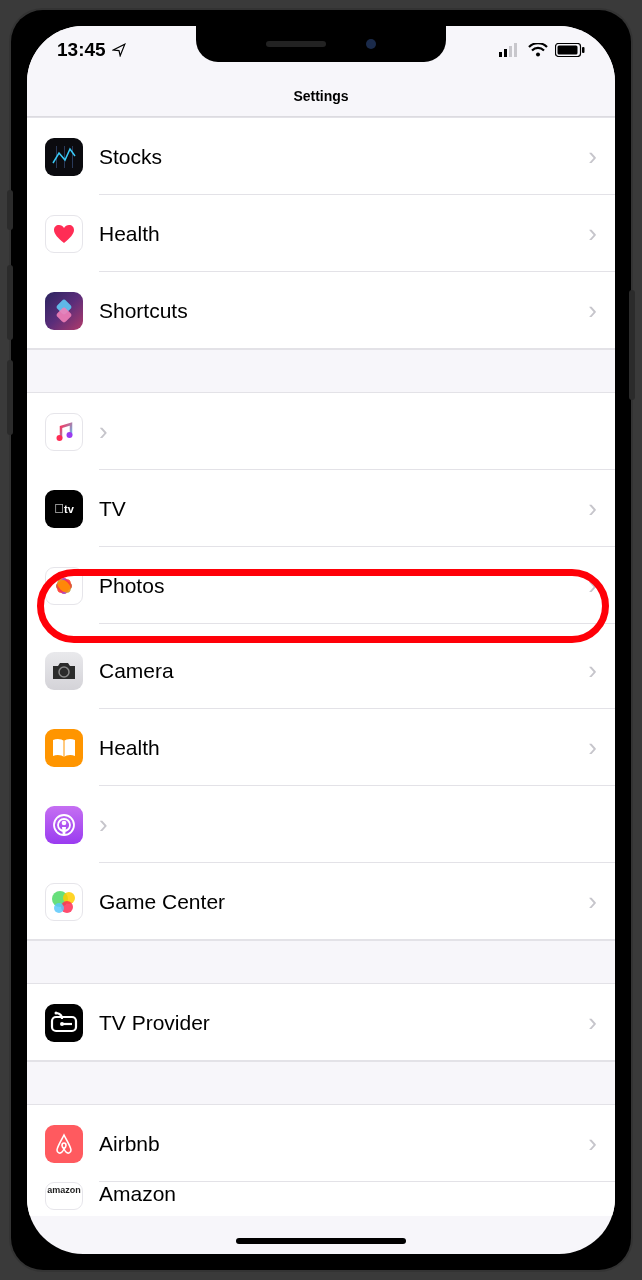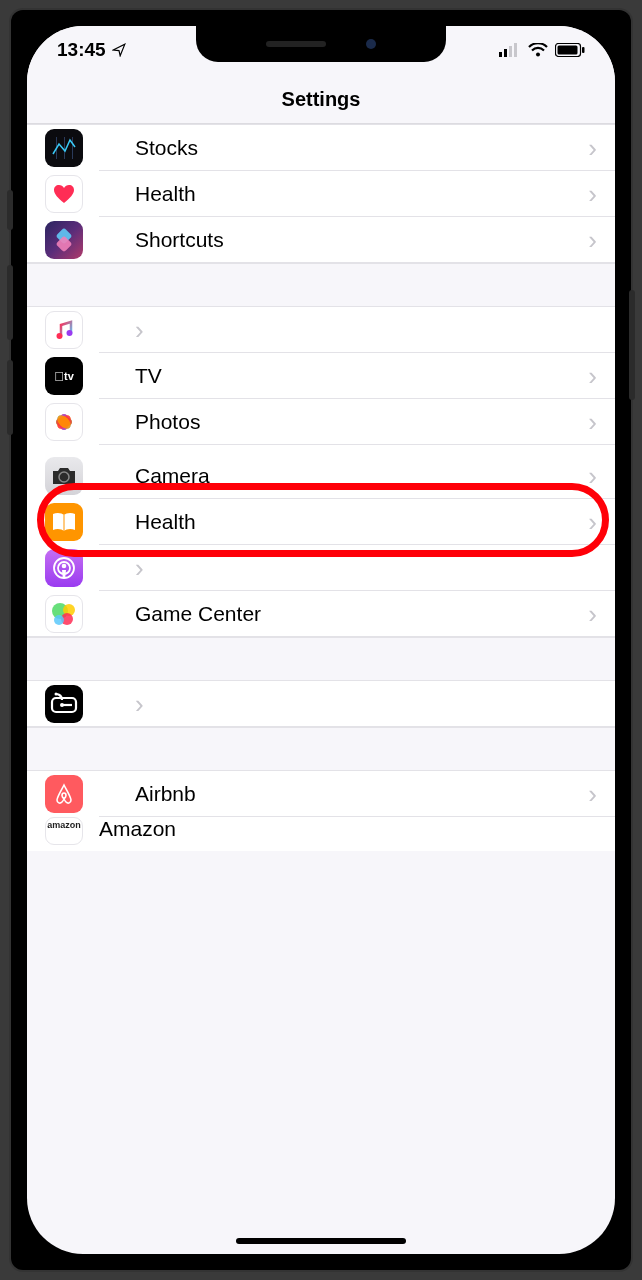--- a/index.html
+++ b/index.html
@@ -8,21 +8,21 @@
     font-family: -apple-system, "Helvetica Neue", Helvetica, Arial, sans-serif;
     display: flex;
     justify-content: center;
     align-items: center;
     min-height: 1280px;
   }
   .device {
     width: 620px;
     height: 1260px;
     background: #000;
-    border-radius: 12px;
+    border-radius: 32px;
     padding: 16px;
     position: relative;
     box-shadow: 0 0 0 2px #333;
   }
   .side-btn {
     position: absolute;
     background: #2b2b2b;
     border-radius: 3px;
   }
   .side-left-1 { left: -4px; top: 180px; width: 6px; height: 40px; }
@@ -60,30 +60,29 @@
   }
   .status-left { display:flex; align-items:center; gap:6px; font-size:19px; }
   .status-right { display:flex; align-items:center; gap:7px; }
   .header {
     padding-top: 62px;
     padding-bottom: 12px;
     text-align:center;
     background: #f7f6fa;
     border-bottom: 1px solid #dcdbe0;
   }
-  .header-title { font-size:20px; font-weight:700; }
+  .header-title { font-size:14px; font-weight:700; }
   .list {
     background:#fff;
   }
   .row {
     display:flex; align-items:center;
-    height: 46px;
+    height: 77px;
     padding: 0 18px 0 18px;
     position:relative;
-    gap:36px;
   }
   .row::after {
     content:"";
     position:absolute;
     left: 72px; right:0; bottom:0;
     height:1px;
     background:#e3e2e7;
   }
   .row:last-child::after { left:0; }
   .icon-box {
@@ -329,20 +328,21 @@
       <div class="row">
         <div class="icon-box tvprovider-bg">
           <svg width="28" height="24" viewBox="0 0 28 24">
             <rect x="2" y="6" width="24" height="14" rx="4" fill="none" stroke="#fff" stroke-width="2.2"></rect>
             <path d="M6 2 C6 2 12 2 12 8" fill="none" stroke="#fff" stroke-width="2.2"></path>
             <circle cx="6" cy="2" r="1.5" fill="#fff"></circle>
             <circle cx="12" cy="13" r="2" fill="#fff"></circle>
             <path d="M12 13 h10" stroke="#fff" stroke-width="2.2"></path>
           </svg>
         </div>
+        <div class="row-label">TV Provider</div>
         <div class="chevron">›</div>
       </div>
     </div>
 
     <div class="group-gap"></div>
 
     <div class="list">
       <div class="row">
         <div class="icon-box airbnb-bg">
           <svg width="24" height="24" viewBox="0 0 24 24">

